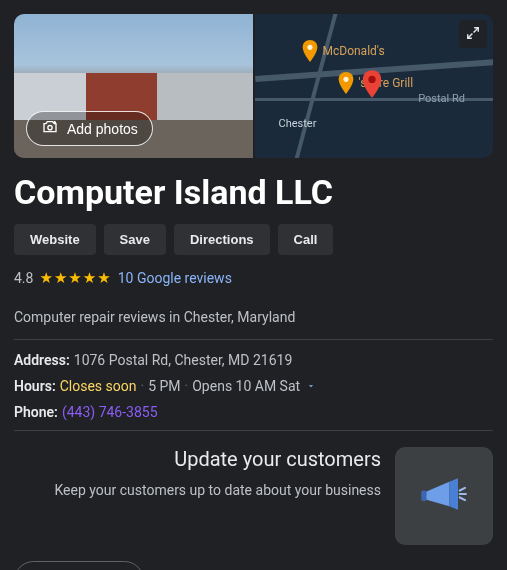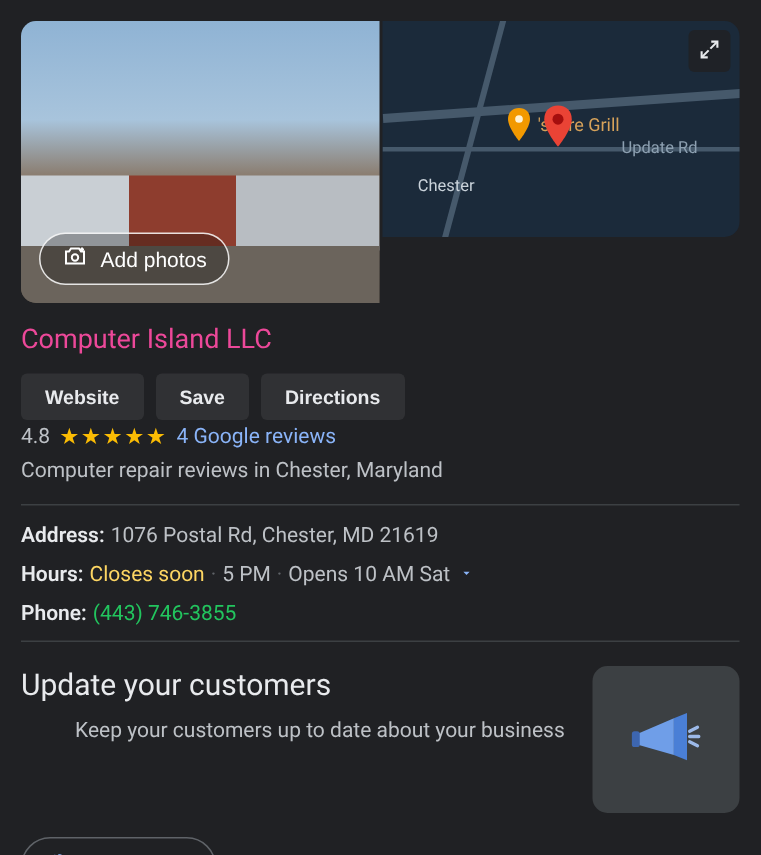--- a/index.html
+++ b/index.html
@@ -12,21 +12,21 @@
       overflow: hidden;
     }
     .card {
       background: #202124;
       padding: 14px;
     }
     .media-row { display: flex; gap: 2px; margin-bottom: 14px; }
     .photo-panel {
       position: relative;
       flex: 1;
-      height: 188px;
+      height: 144px;
       background: linear-gradient(to bottom, #8fb3d4 0%, #a8c4dc 35%, #8a7c6e 55%, #5e5448 100%);
       border-radius: 10px 0 0 10px;
       overflow: hidden;
     }
     .photo-scene {
       position: absolute; inset: 0;
     }
     .photo-scene .bldg {
       position: absolute; bottom: 35px; width: 100%; height: 50px;
       background: linear-gradient(to right, #c9cfd4 0 30%, #8e3d2e 30% 60%, #b8bdc2 60% 100%);
@@ -86,54 +86,54 @@
     }
     .expand-btn {
       position: absolute; top: 6px; right: 6px;
       width: 28px; height: 28px;
       background: rgba(32,33,36,0.85);
       border-radius: 4px;
       display: flex; align-items: center; justify-content: center;
       cursor: pointer;
     }
     .title {
-      font-size: 18px;
-      font-weight: 400;
-      color: #ec4899;
+      font-size: 34px;
+      font-weight: 700;
+      color: #ffffff;
       margin: 6px 0 12px 0;
     }
-    .action-row { display: flex; gap: 8px; margin-bottom: 2px; align-items: center; }
+    .action-row { display: flex; gap: 8px; margin-bottom: 14px; align-items: center; }
     .action-btn {
       padding: 8px 16px;
       background: #303134;
       color: #e8eaed;
       border: none;
       border-radius: 4px;
       font-size: 13px;
       font-weight: 600;
       cursor: pointer;
     }
     .rating-row {
       display: flex; align-items: center; gap: 6px;
-      font-size: 14px; margin-bottom: 6px;
+      font-size: 14px; margin-bottom: 22px;
     }
     .rating-num { color: #bdc1c6; }
     .stars { color: #fbbc04; letter-spacing: 1px; font-size: 15px; }
     .reviews-link { color: #8ab4f8; cursor: pointer; }
     .subtitle { color: #bdc1c6; font-size: 14px; margin-bottom: 14px; }
     .divider { border: none; border-top: 1px solid #3c4043; margin: 4px 0 12px 0; }
     .info-line { font-size: 14px; color: #bdc1c6; margin-bottom: 10px; display: flex; flex-wrap: wrap; align-items: flex-end; gap: 4px; }
     .info-label { color: #e8eaed; font-weight: 600; }
     .warn { color: #fdd663; }
     .dot { color: #5f6368; }
-    .info-phone { color: #22c55e; cursor: pointer; }
+    .info-phone { color: #8b5cf6; cursor: pointer; }
     .chevron-down { color: #8ab4f8; margin-left: 2px; }
     .update-section {
       margin-top: 16px;
-      display: flex; justify-content: space-between; gap: 14px;
+      display: flex; justify-content: space-between; gap: 14px; text-align: right;
     }
     .update-text { flex: 1; }
     .update-heading { font-size: 20px; font-weight: 400; margin-bottom: 10px; color: #e8eaed; }
     .update-blurb { font-size: 14px; color: #bdc1c6; line-height: 1.4; margin-left: 36px; }
     .update-illus {
       width: 98px; height: 98px;
       background: #3c4043;
       border-radius: 10px;
       display: flex; align-items: center; justify-content: center;
     }
@@ -172,62 +172,72 @@
         <span>Add photos</span>
       </button>
     </div>
 
     <div class="map-panel">
       <div class="map-lines">
         <div class="road1"></div>
           <div class="road2"></div>
           <div class="road3"></div>
       </div>
+      <div class="poi" style="left:46px; top:26px;">
+        <span class="poi-pin">
+          <svg width="18" height="22" viewBox="0 0 24 30">
+              <path d="M12 0C6 0 2 4 2 10c0 8 10 20 10 20s10-12 10-20C22 4 18 0 12 0z" fill="#f29900"></path>
+              <circle cx="12" cy="10" r="3.5" fill="#fff3d6"></circle>
+            </svg>
+        </span>
+        <span>McDonald's</span>
+      </div>
       <div class="poi" style="left:82px; top:58px;">
         <span class="poi-pin">
           <svg width="18" height="22" viewBox="0 0 24 30">
               <path d="M12 0C6 0 2 4 2 10c0 8 10 20 10 20s10-12 10-20C22 4 18 0 12 0z" fill="#f29900"></path>
               <circle cx="12" cy="10" r="3.5" fill="#fff3d6"></circle>
             </svg>
         </span>
         <span>'s Fire Grill</span>
       </div>
       <span class="red-pin">
         <svg width="22" height="28" viewBox="0 0 24 30">
             <path d="M12 0C6 0 2 4 2 10c0 8 10 20 10 20s10-12 10-20C22 4 18 0 12 0z" fill="#ea4335"></path>
             <circle cx="12" cy="10" r="4" fill="#a50e0e"></circle>
           </svg>
       </span>
       <div class="map-label">Chester</div>
-      <div class="map-road-label">Update Rd</div>
+      <div class="map-road-label">Postal Rd</div>
       <div class="expand-btn">
         <span>
           <svg width="14" height="14" viewBox="0 0 24 24" fill="none" stroke="#e8eaed" stroke-width="2.4">
             <path d="M14 3h7v7"></path>
               <path d="M10 21H3v-7"></path>
               <path d="M21 3l-8 8"></path>
               <path d="M3 21l8-8"></path>
           </svg>
         </span>
       </div>
     </div>
   </div>
 
   <h1 class="title">Computer Island LLC</h1>
 
   <div class="action-row">
     <button class="action-btn">Website</button>
     <button class="action-btn">Save</button>
     <button class="action-btn">Directions</button>
+    <button class="action-btn">Call</button>
   </div>
 
   <div class="rating-row">
     <span class="rating-num">4.8</span>
     <span class="stars">★★★★★</span>
-    <span class="reviews-link">4 Google reviews</span>
+    <span class="reviews-link">10 Google reviews</span>
   </div>
 
   <div class="subtitle">Computer repair reviews in Chester, Maryland</div>
 
   <hr class="divider">
 
   <div class="info-line">
     <span class="info-label">Address:</span>
     <span>1076 Postal Rd, Chester, MD 21619</span>
   </div>

